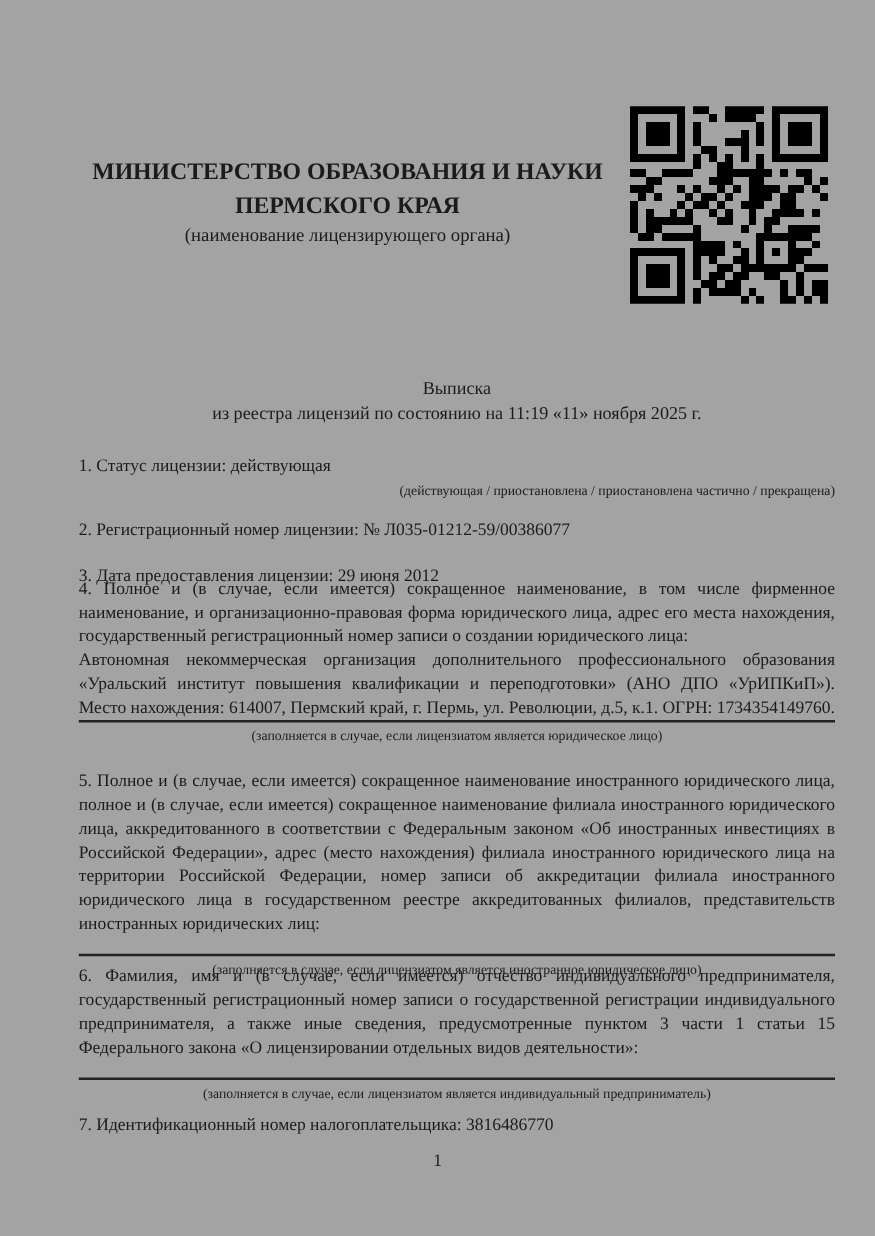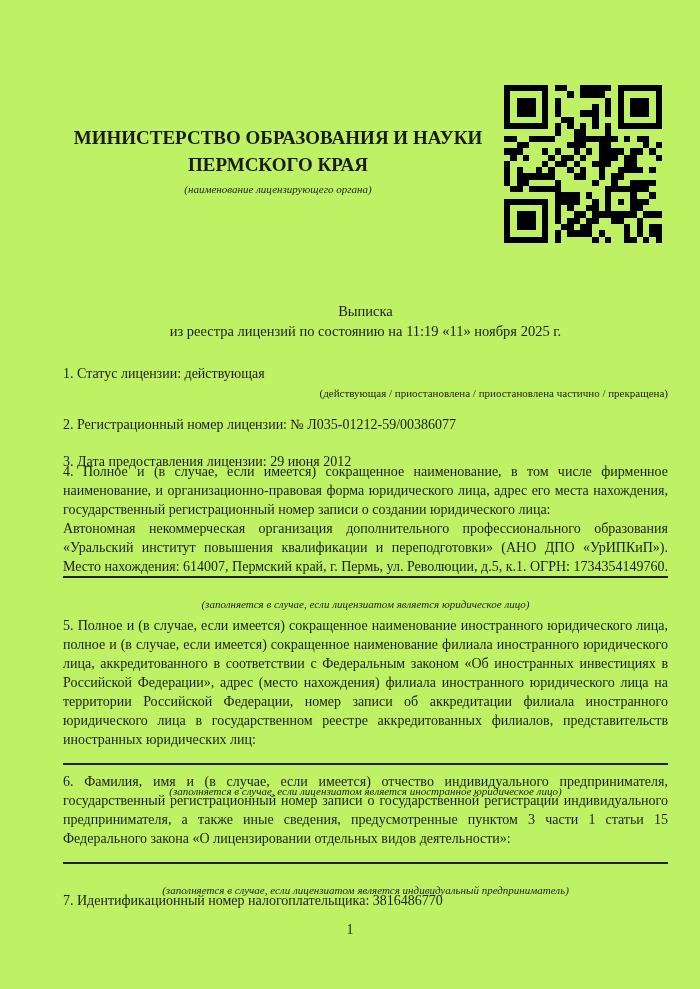--- a/index.html
+++ b/index.html
@@ -4,21 +4,21 @@
 <style>
   html, body {
     margin: 0;
     padding: 0;
     background: #e8e8e8;
   }
   .page {
     position: relative;
     width: 700px;
     height: 989px;
-    background: #bef264;
+    background: #a3a3a3;
     font-family: "Liberation Serif", "DejaVu Serif", serif;
     color: #1b1b1b;
     overflow: hidden;
     margin: 0 auto;
   }
   .qr {
     position: absolute;
     left: 503px;
     top: 85px;
     width: 160px;
@@ -31,24 +31,23 @@
     width: 436px;
     text-align: center;
   }
   .header-line {
     font-size: 19px;
     font-weight: bold;
     line-height: 27px;
     white-space: nowrap;
   }
   .header-caption {
-    font-size: 11px;
+    font-size: 15px;
     line-height: 14px;
     margin-top: 4px;
-    font-style: italic;
   }
   .doc-title {
     position: absolute;
     left: 63px;
     top: 301px;
     width: 605px;
     text-align: center;
     font-size: 14.5px;
     line-height: 20px;
   }
@@ -77,22 +76,21 @@
     height: 0;
     margin-top: 0;
   }
   .fill-line.gap {
     margin-top: 14px;
   }
   .rule-caption {
     font-size: 11px;
     line-height: 14px;
     text-align: center;
-    margin-top: 19px;
-    font-style: italic;
+    margin-top: 4px;
   }
   .page-number {
     position: absolute;
     left: 0;
     top: 922px;
     width: 700px;
     text-align: center;
     font-size: 14px;
   }
 </style>

